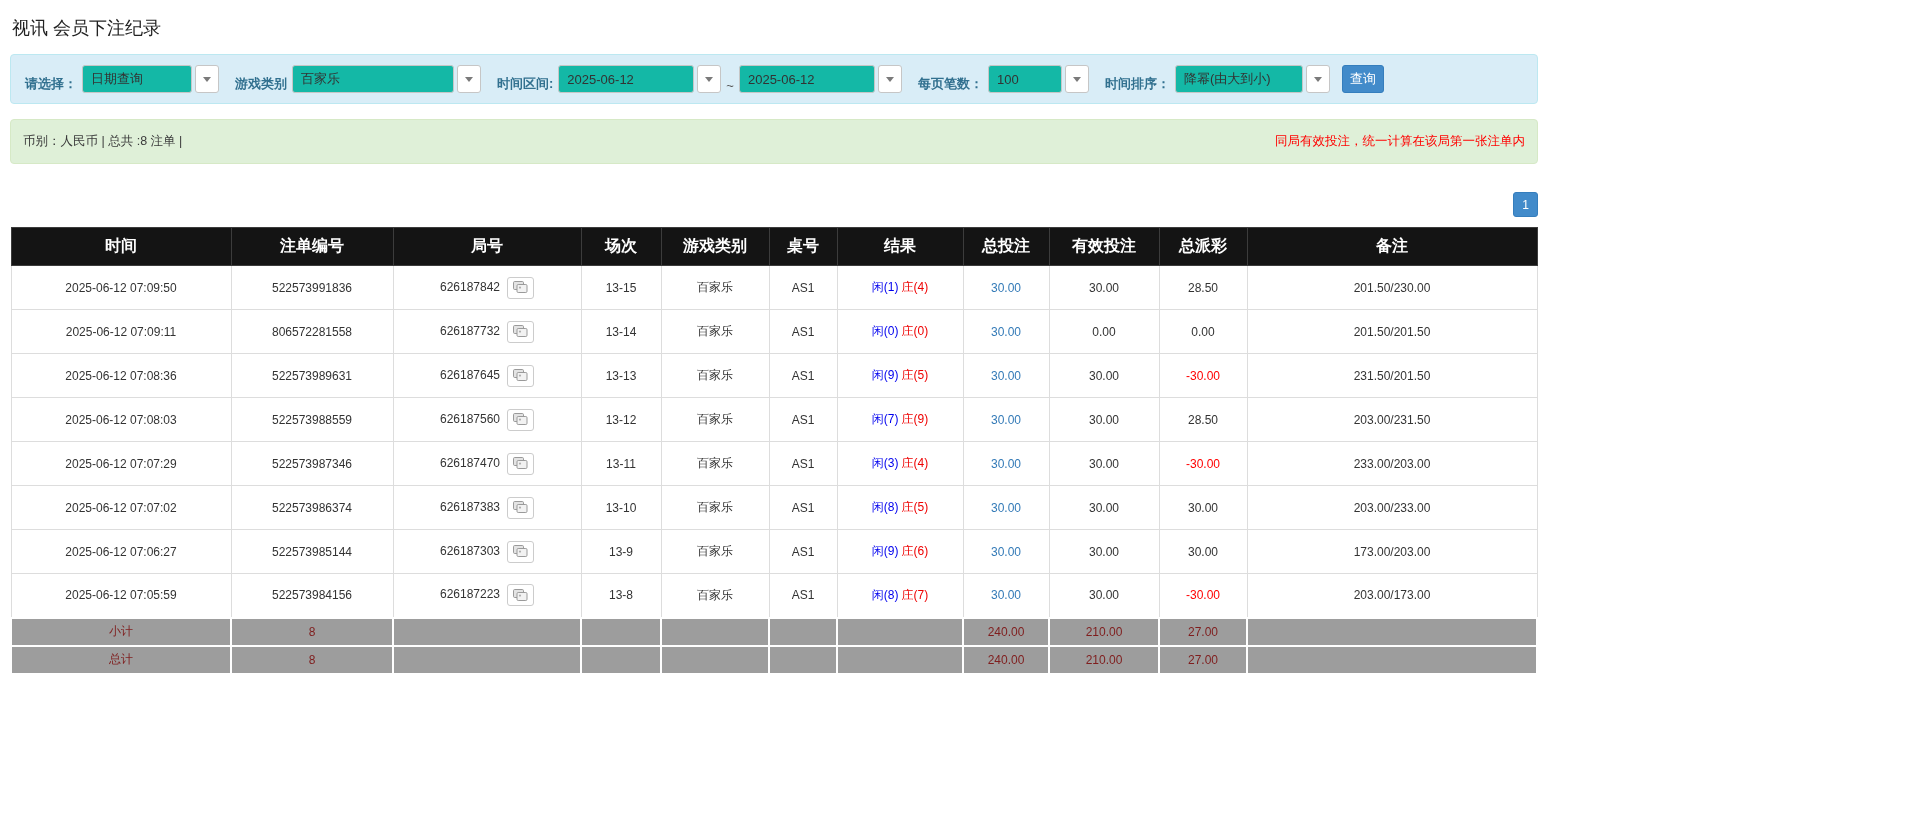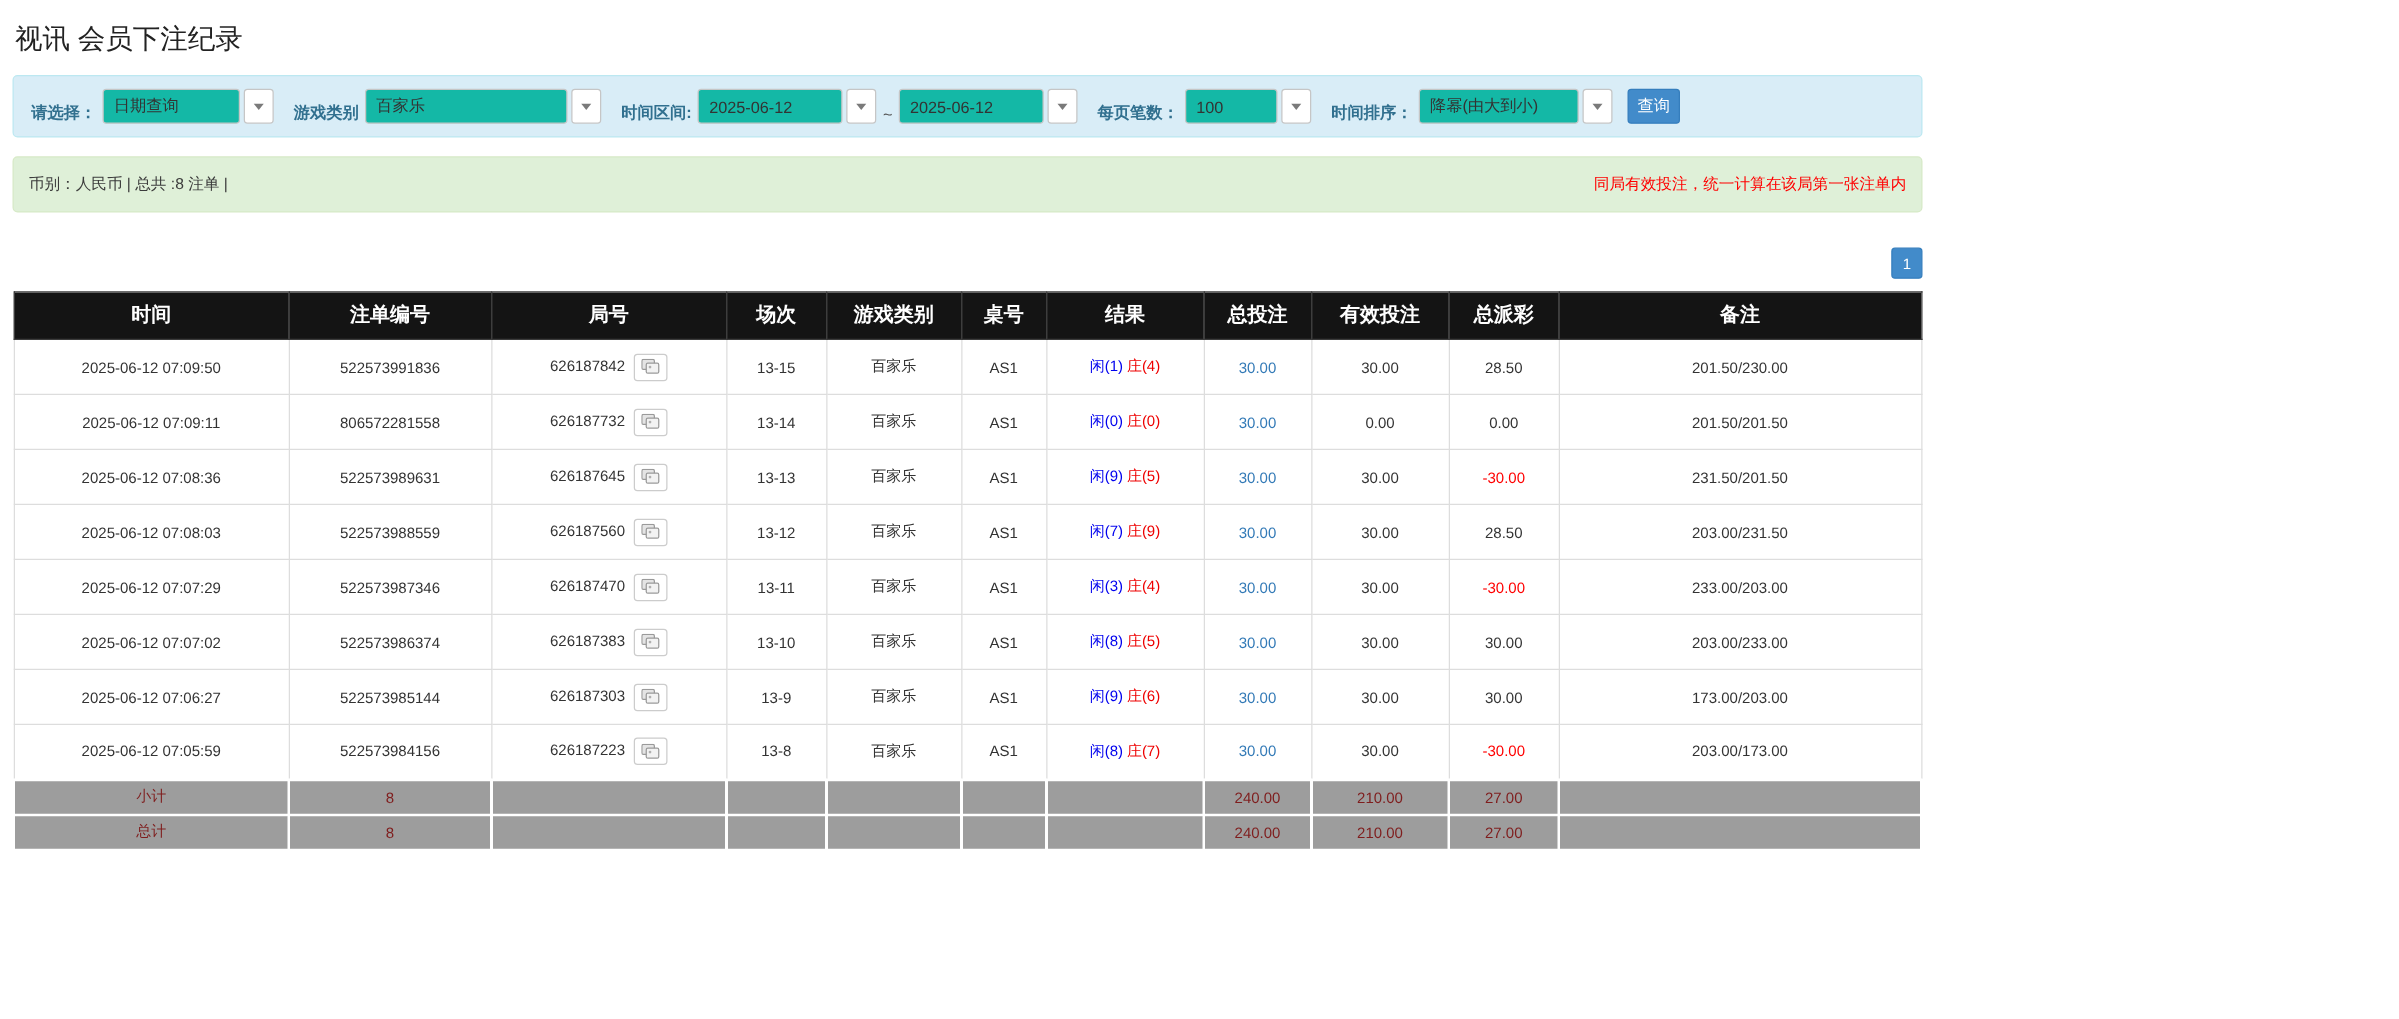--- a/index.html
+++ b/index.html
@@ -6,21 +6,21 @@
   body {
     margin: 0;
     background: #fff;
     color: #333;
     font-family: "Liberation Sans", "DejaVu Sans", sans-serif;
     font-size: 12px;
   }
   .page { width: 1548px; padding: 6px 10px; }
 
   .title {
-    font-size: 22px;
+    font-size: 18px;
     font-weight: 400;
     color: #222;
     margin: 10px 0 14px 2px;
   }
 
   
   .filter-bar {
     display: flex;
     align-items: flex-end;
     background: #d9edf7;
@@ -63,21 +63,21 @@
     cursor: pointer;
   }
   .caret {
     width: 0; height: 0;
     border-left: 4px solid transparent;
     border-right: 4px solid transparent;
     border-top: 5px solid #7a7a7a;
   }
   .w-querytype { width: 110px; }
   .w-game      { width: 162px; }
-  .w-date      { width: 116px; }
+  .w-date      { width: 136px; }
   .w-pagesize  { width: 74px; }
   .w-sort      { width: 128px; }
   .tilde { color: #555; margin: 0 5px; font-size: 13px; }
   .btn-search {
     background: var(--accent-blue, #428bca);
     border: 1px solid #357ebd;
     color: #fff;
     height: 28px;
     padding: 0 7px;
     border-radius: 3px;

